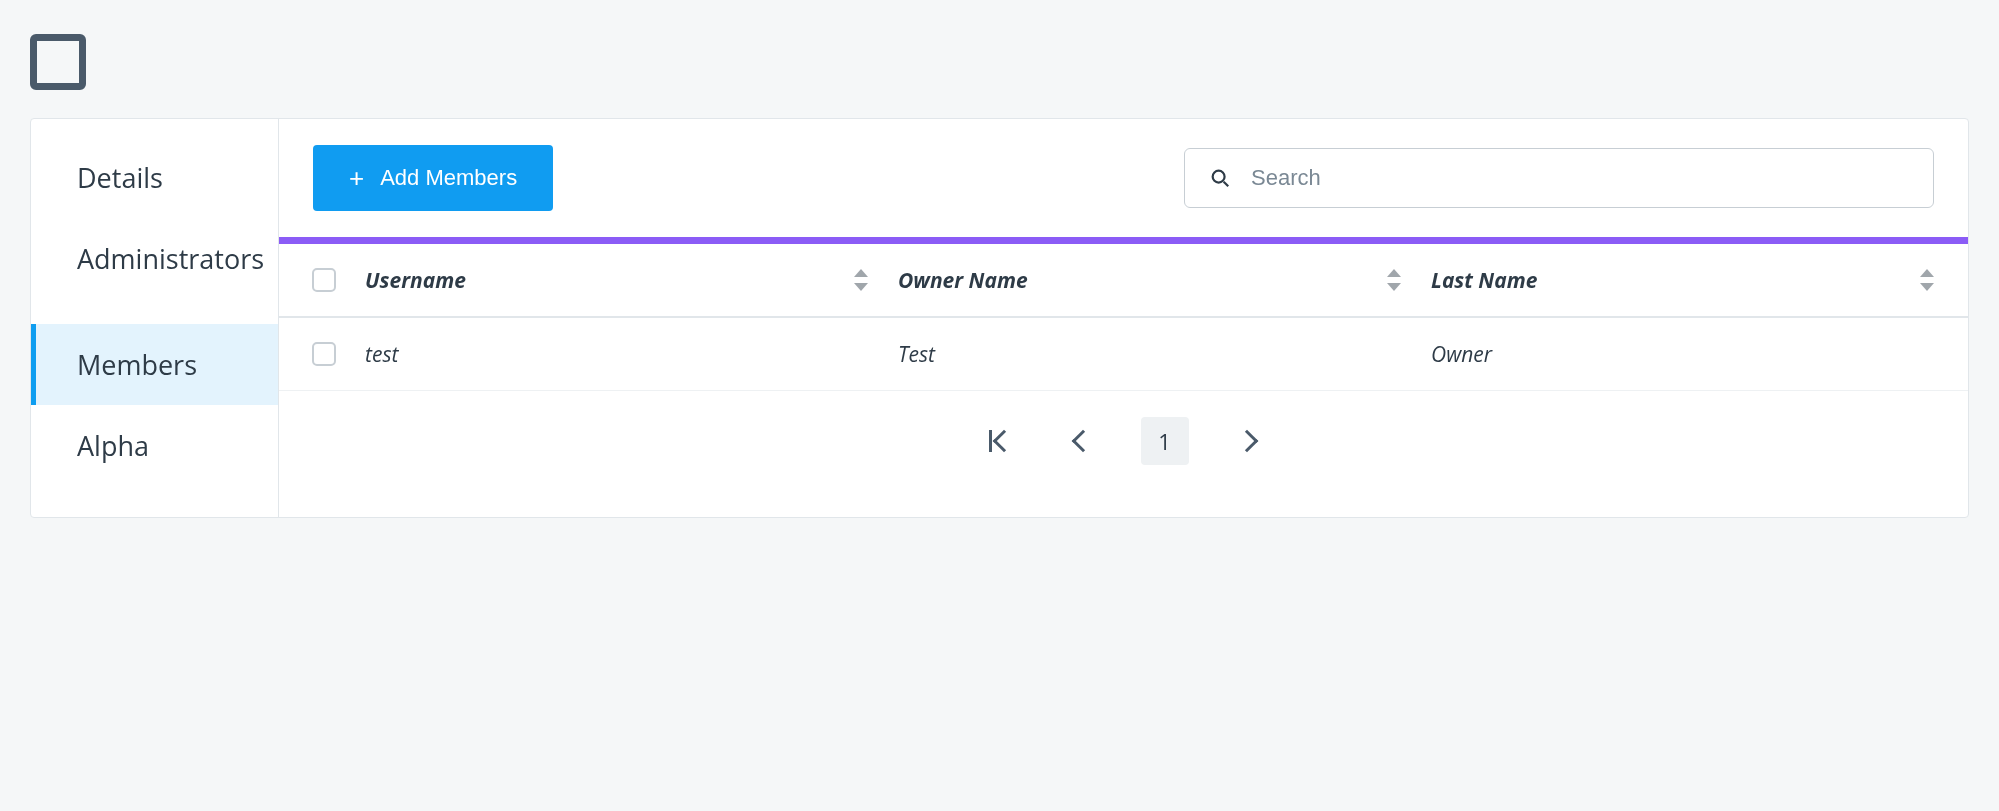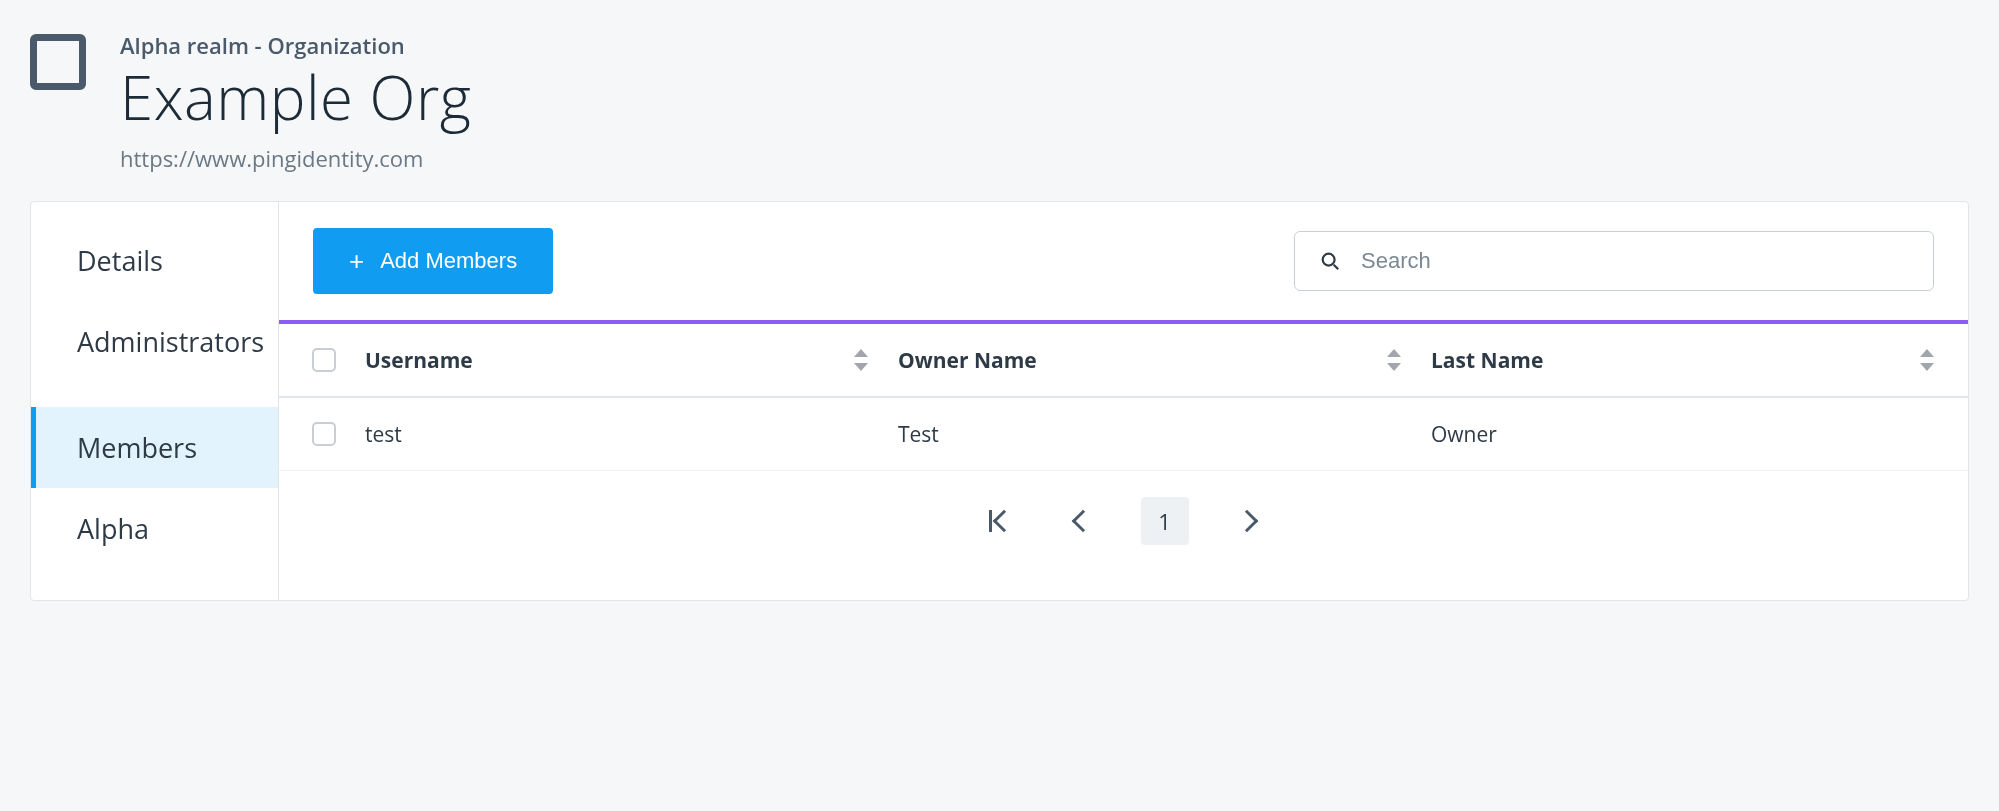--- a/index.html
+++ b/index.html
@@ -103,35 +103,36 @@
     cursor: pointer;
   }
   .btn-primary .plus { font-size: 26px; line-height: 1; font-weight: 400; }
   .search-wrap {
     display: flex;
     align-items: center;
     gap: 20px;
     border: 1px solid #c7ced4;
     border-radius: 6px;
     padding: 16px 24px;
-    width: 640px;
+    width: 750px;
     max-width: 45vw;
   }
   .search-wrap input {
     border: none;
     outline: none;
     font-size: 22px;
     color: #2e3b47;
     flex: 1;
     background: transparent;
   }
   .search-wrap input::placeholder { color: #7a8894; }
   .search-icon { width: 22px; height: 22px; color: #2e3b47; }
   .table {
-    border-top: 4px solid #8b5cf6;
+    border-top: 7px solid #8b5cf6;
+    font-style: italic;
   }
   .row {
     display: flex;
     align-items: center;
     border-bottom: 1px solid #eef1f3;
     padding: 0 18px;
   }
   .row.header-row {
     border-bottom: 2px solid #e1e6ea;
   }
@@ -195,25 +196,20 @@
   .first-icon { display: flex; align-items: center; }
   .first-icon .bar { width: 3px; height: 22px; background: #4a5a6a; margin-right: 4px; }
 </style>
 </head>
 <body>
 
 <div class="page">
 
   <div class="header">
     <div class="header-icon"></div>
-    <div class="header-text">
-      <div class="breadcrumb">Alpha realm - Organization</div>
-      <div class="title">Example Org</div>
-      <div class="subtitle">https://www.pingidentity.com</div>
-    </div>
   </div>
 
   <div class="card">
 
     <nav class="sidebar">
       <div class="sidebar-item">
         <span>Details</span>
       </div>
       <div class="sidebar-item">
         <span>Administrators</span>

